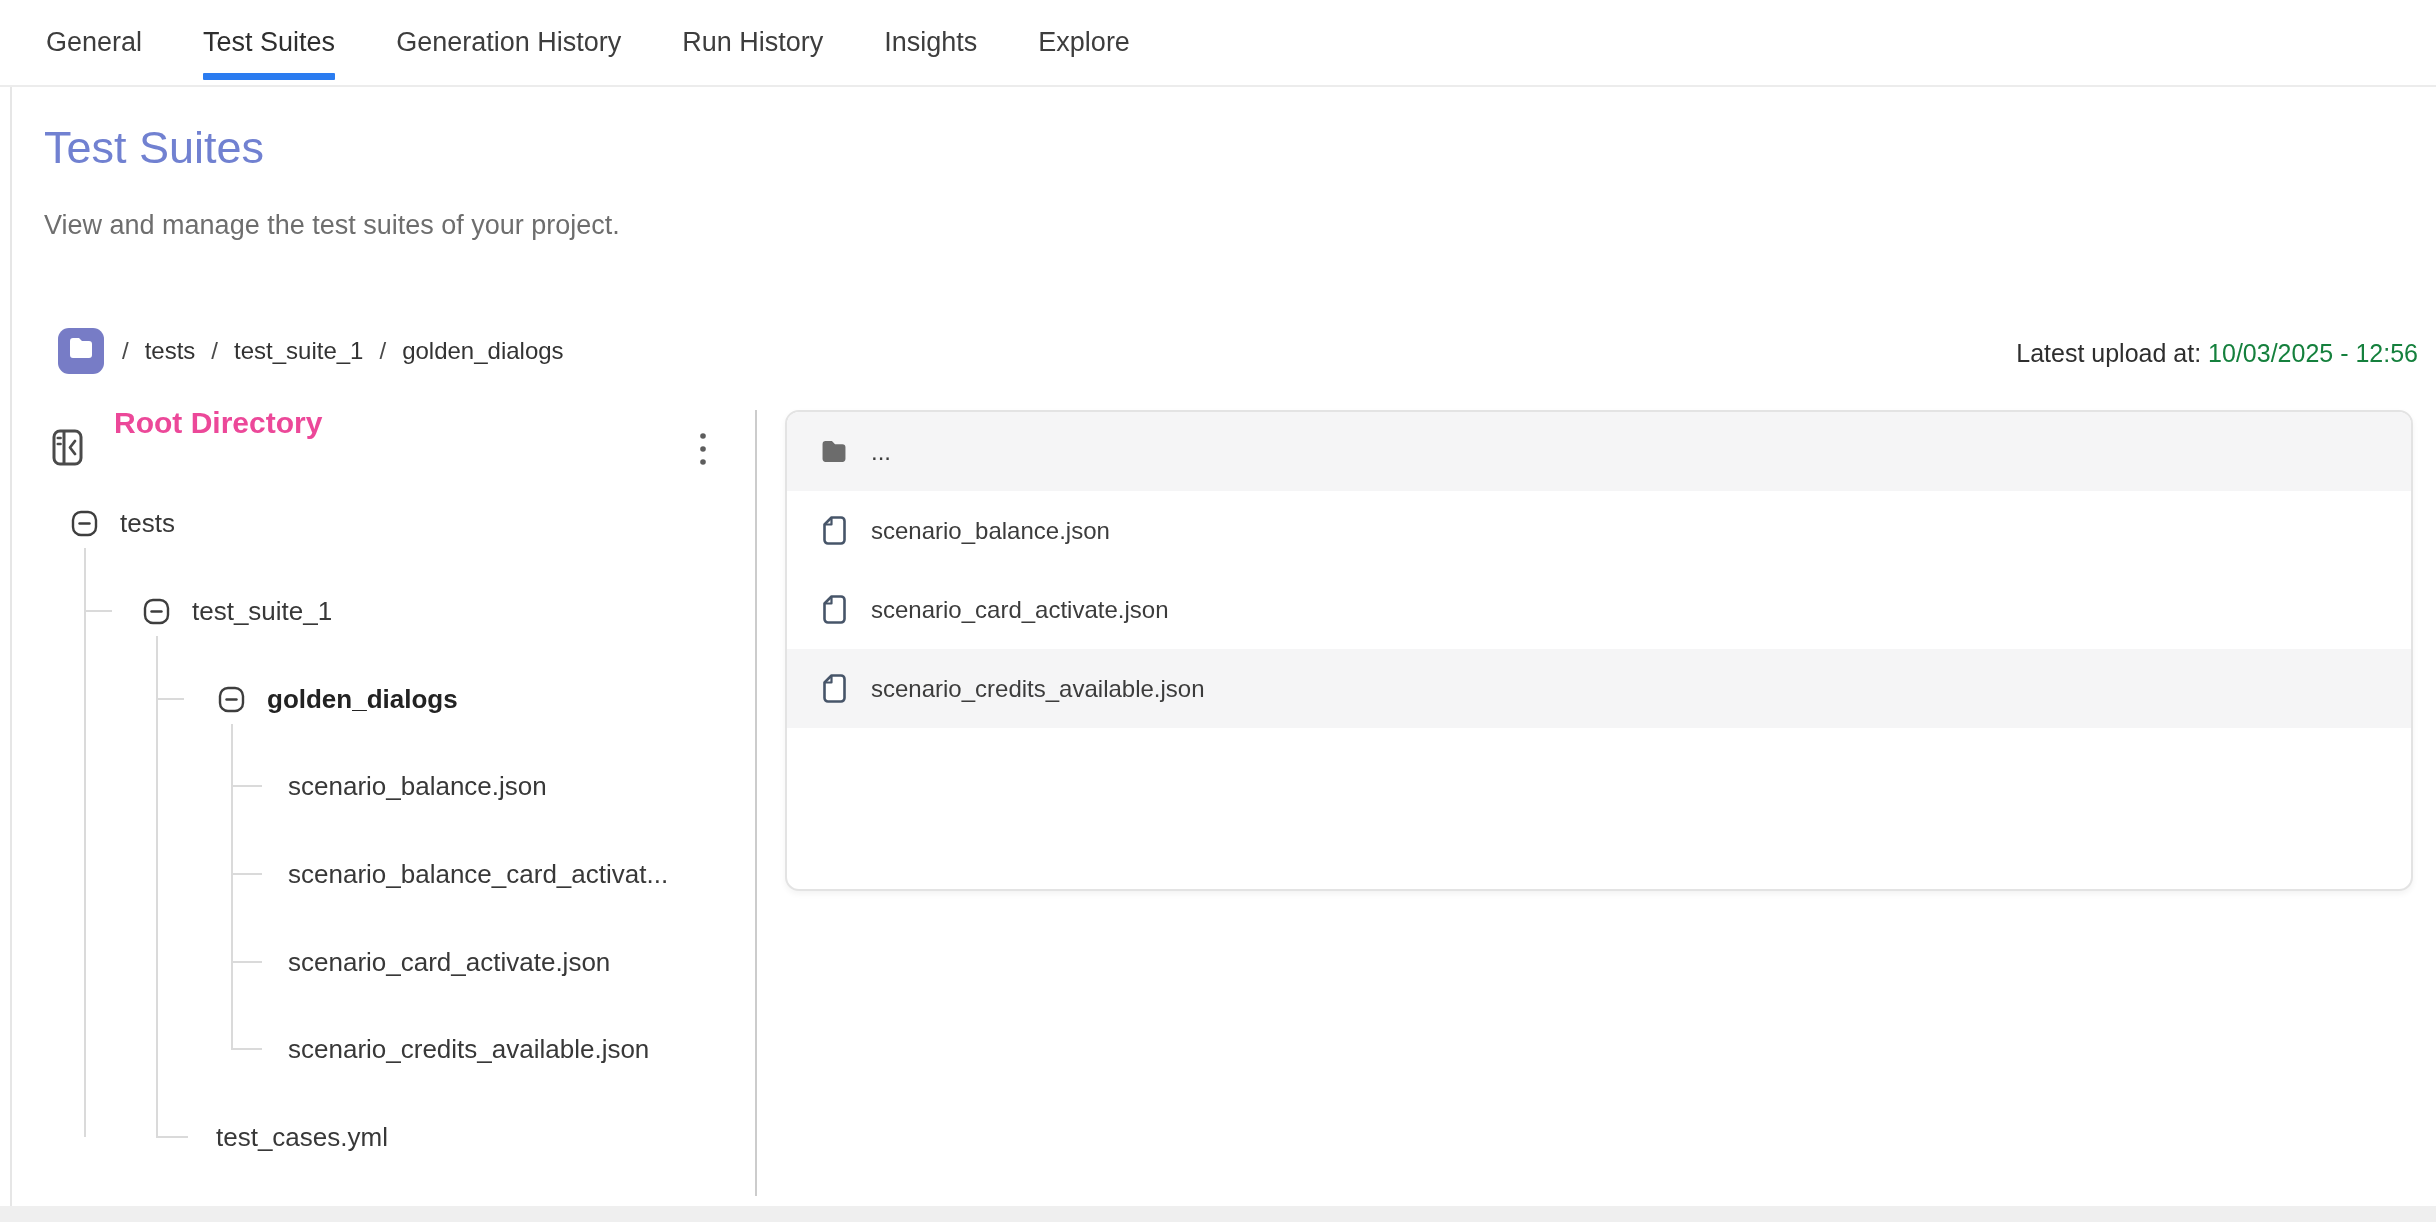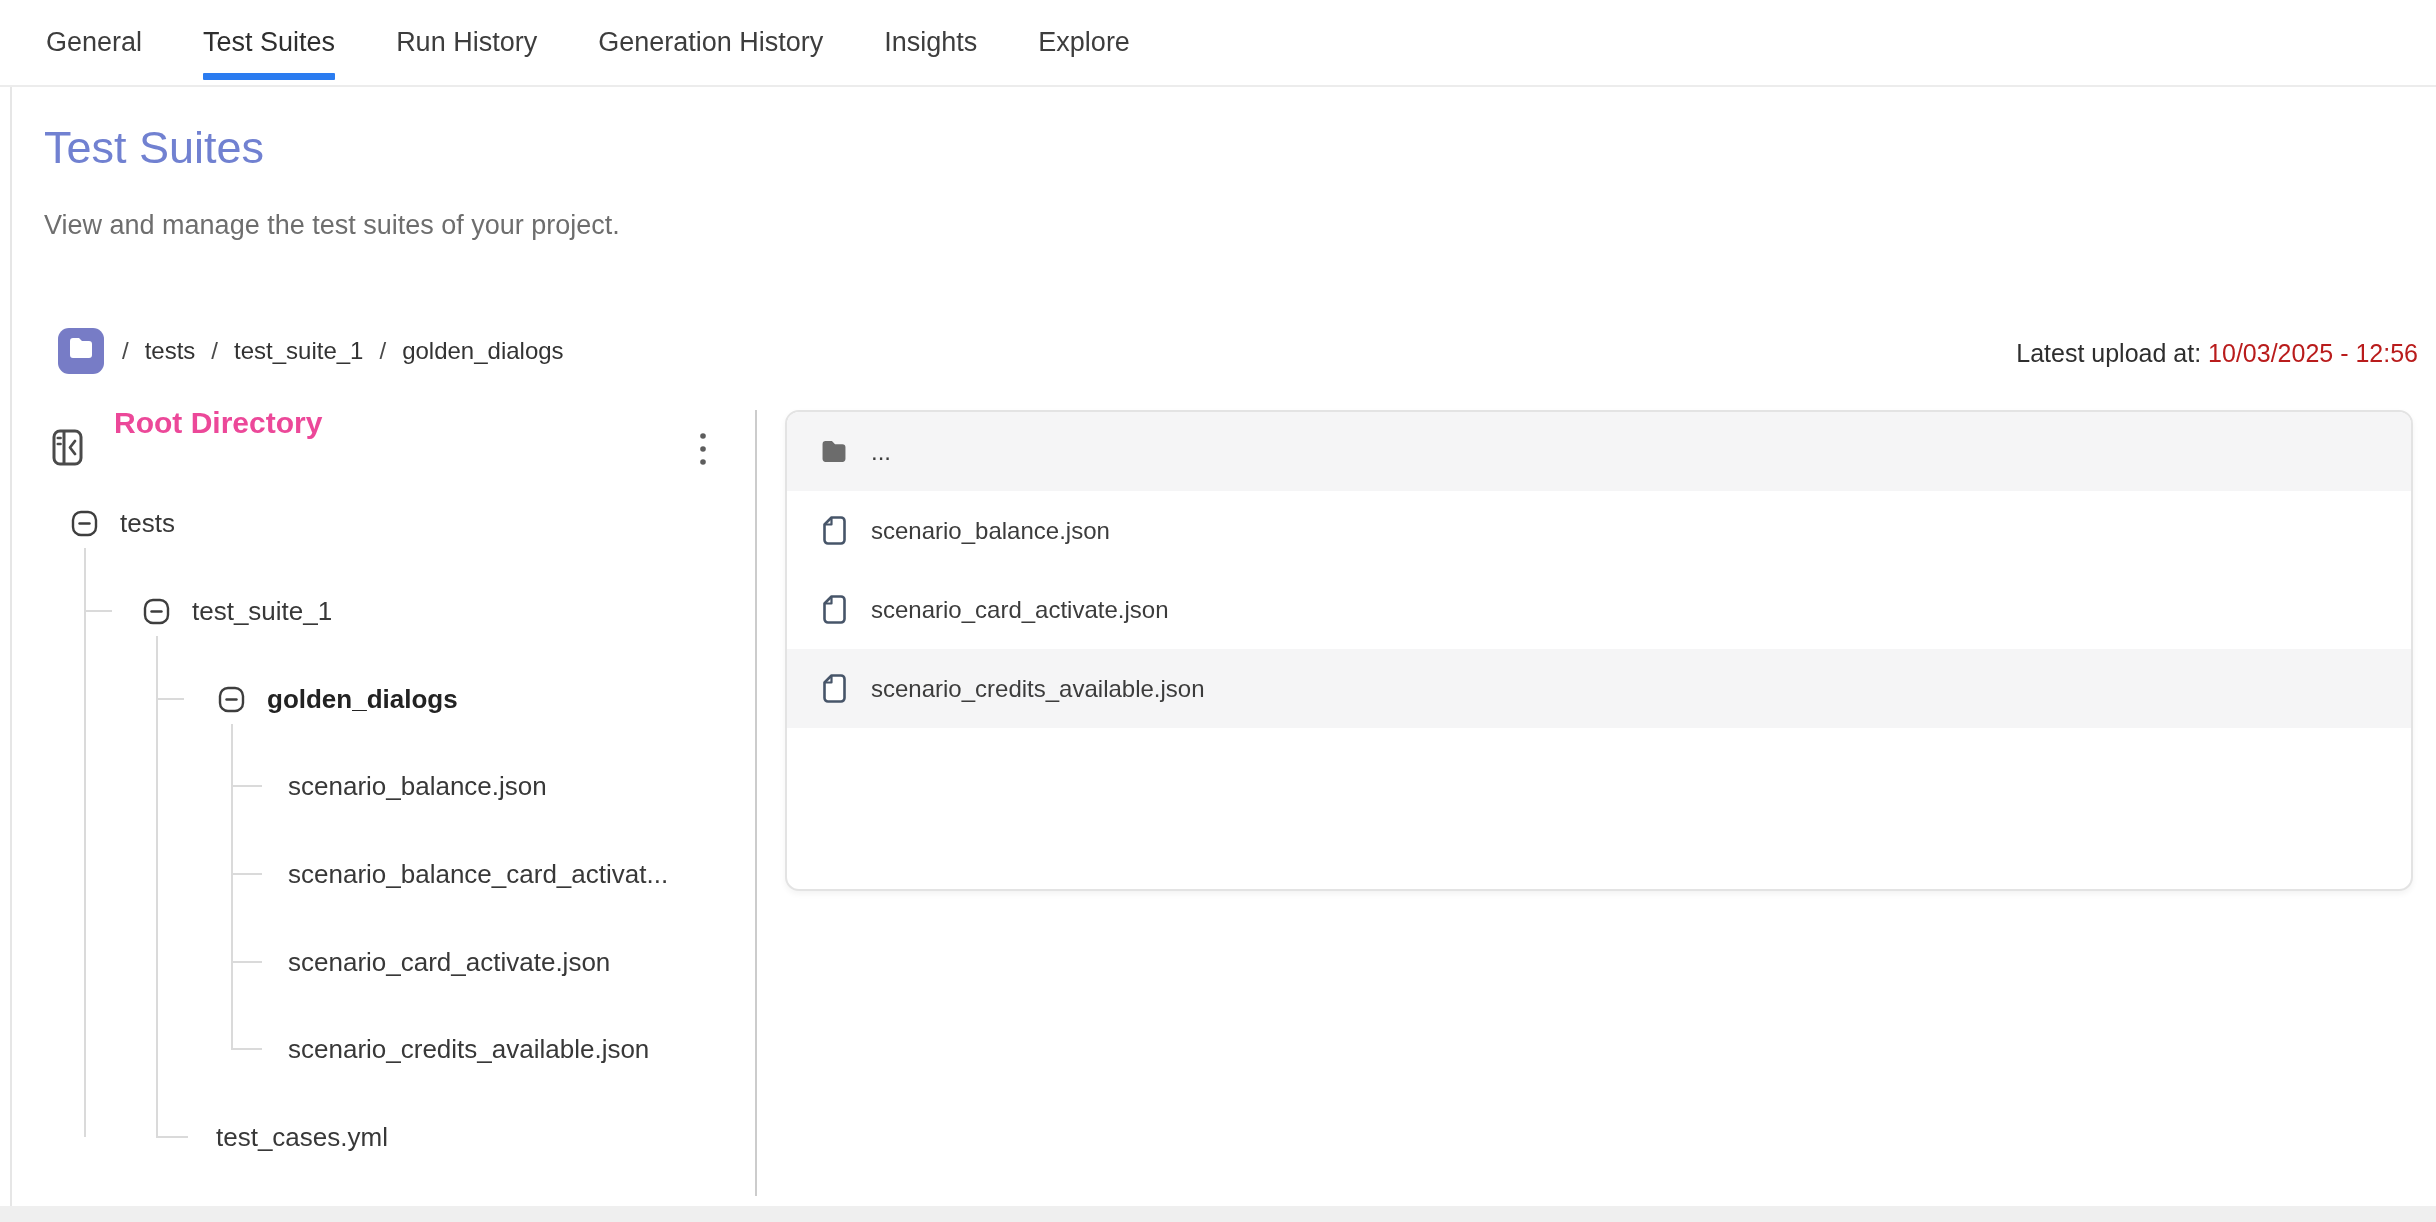--- a/index.html
+++ b/index.html
@@ -29,21 +29,21 @@
   .breadcrumb { position:absolute; left:58px; top:328px; height:46px; display:flex; align-items:center; gap:16px; font-size:24px; }
   .crumb-btn {
     width:46px; height:46px; border-radius:11px; background:#777cc6;
     display:flex; align-items:center; justify-content:center; cursor:pointer; margin-right:2px;
   }
   .crumb-sep { color:#4a4a4a; }
   .crumb-seg { color:#333333; cursor:pointer; }
   
   .upload-meta { position:absolute; right:18px; top:339px; font-size:25px; white-space:nowrap; }
   .upload-meta .lbl { color:#2e2e2e; }
-  .upload-meta .val { color:#b91c1c;margin-top:16px; }
+  .upload-meta .val { color:#15803d;margin-top:16px; }
   
   .panel-header-icon { position:absolute; left:52px; top:429px; cursor:pointer; }
   .panel-title { position:absolute; left:114px; top:406px; font-size:30px; font-weight:700; color:#ec4899; }
   .panel-kebab { position:absolute; left:692px; top:430px; cursor:pointer; padding:0 6px; }
   .tnode { position:absolute; height:40px; display:flex; align-items:center; gap:22px; cursor:pointer; }
   .minus-box { display:flex; }
   .tree-label { font-size:26px; color:#383838; white-space:nowrap; }
   .tree-label.bold { font-weight:700; color:#222; }
   .vguide { position:absolute; width:2px; background:#dadada; }
   .hguide { position:absolute; height:2px; background:#dadada; }
@@ -72,22 +72,22 @@
 </head>
 <body>
 
 <div class="screen">
 
   <div class="left-edge-line"></div>
 
   <div class="tabbar">
     <div class="tab">General</div>
     <div class="tab active">Test Suites</div>
+    <div class="tab">Generation History</div>
     <div class="tab">Run History</div>
-    <div class="tab">Generation History</div>
     <div class="tab">Insights</div>
     <div class="tab">Explore</div>
   </div>
 
   <div class="page-title">Test Suites</div>
   <div class="page-subtitle">View and manage the test suites of your project.</div>
 
   <div class="breadcrumb">
     <div class="crumb-btn">
       <span>

